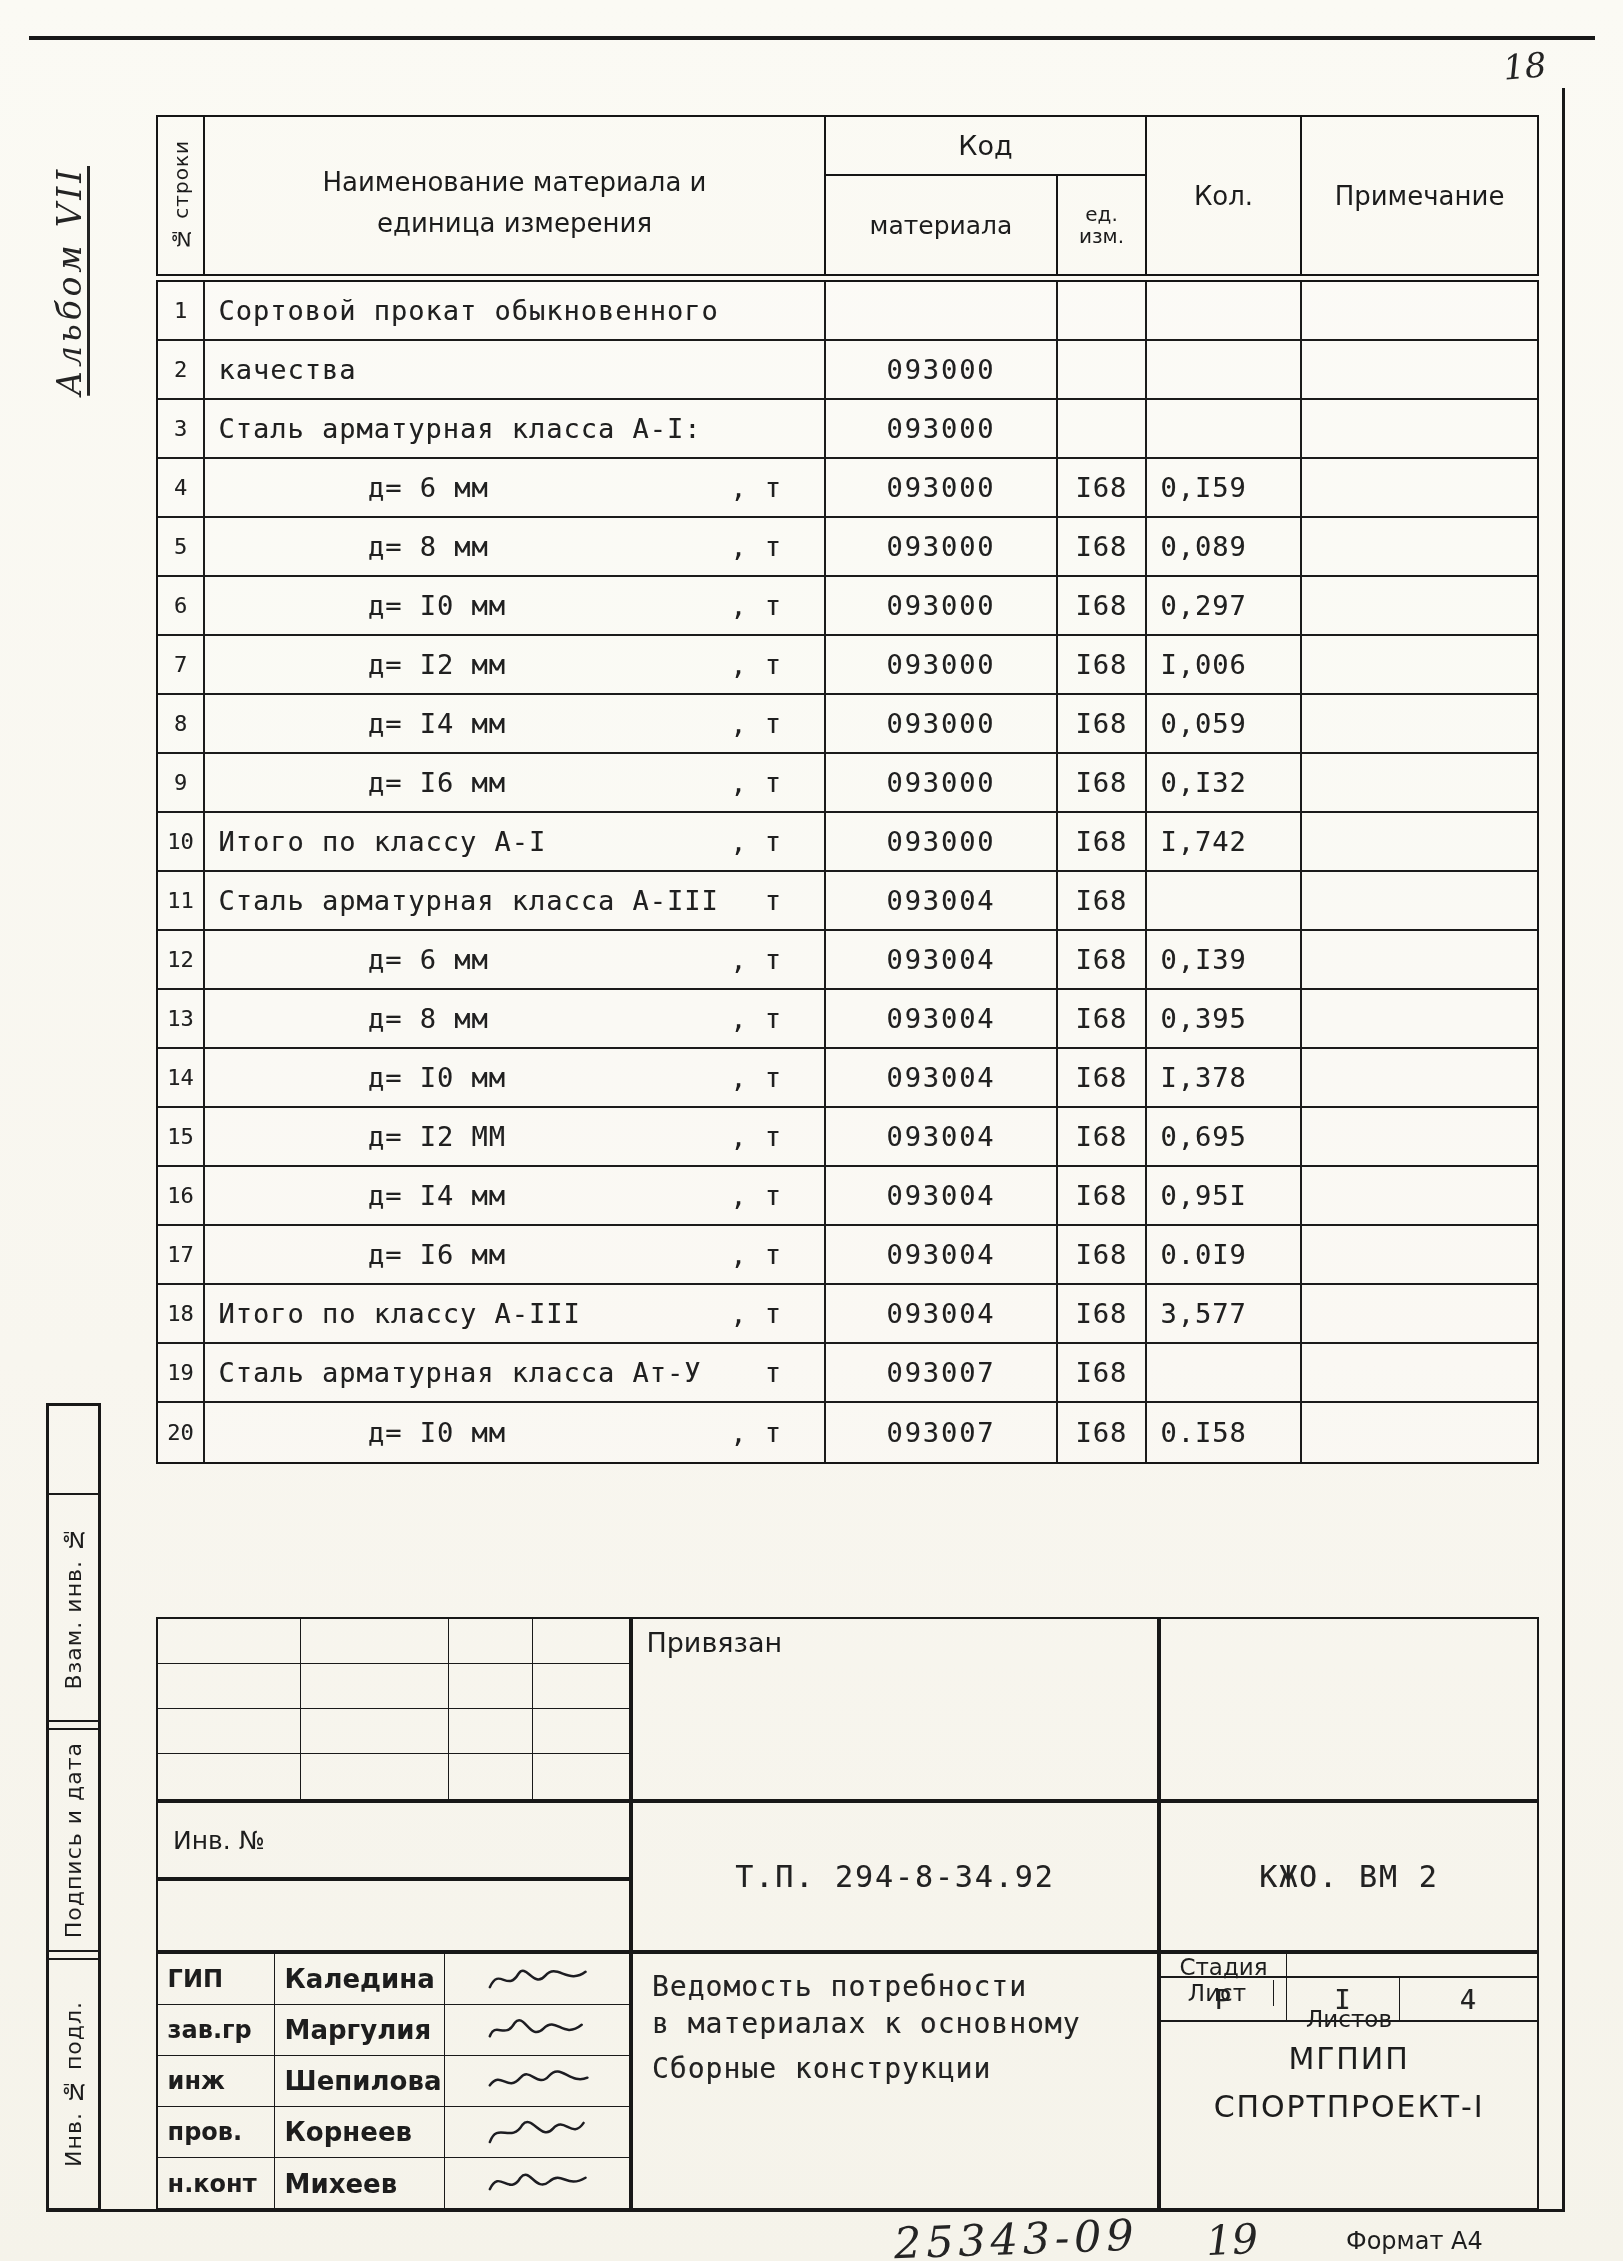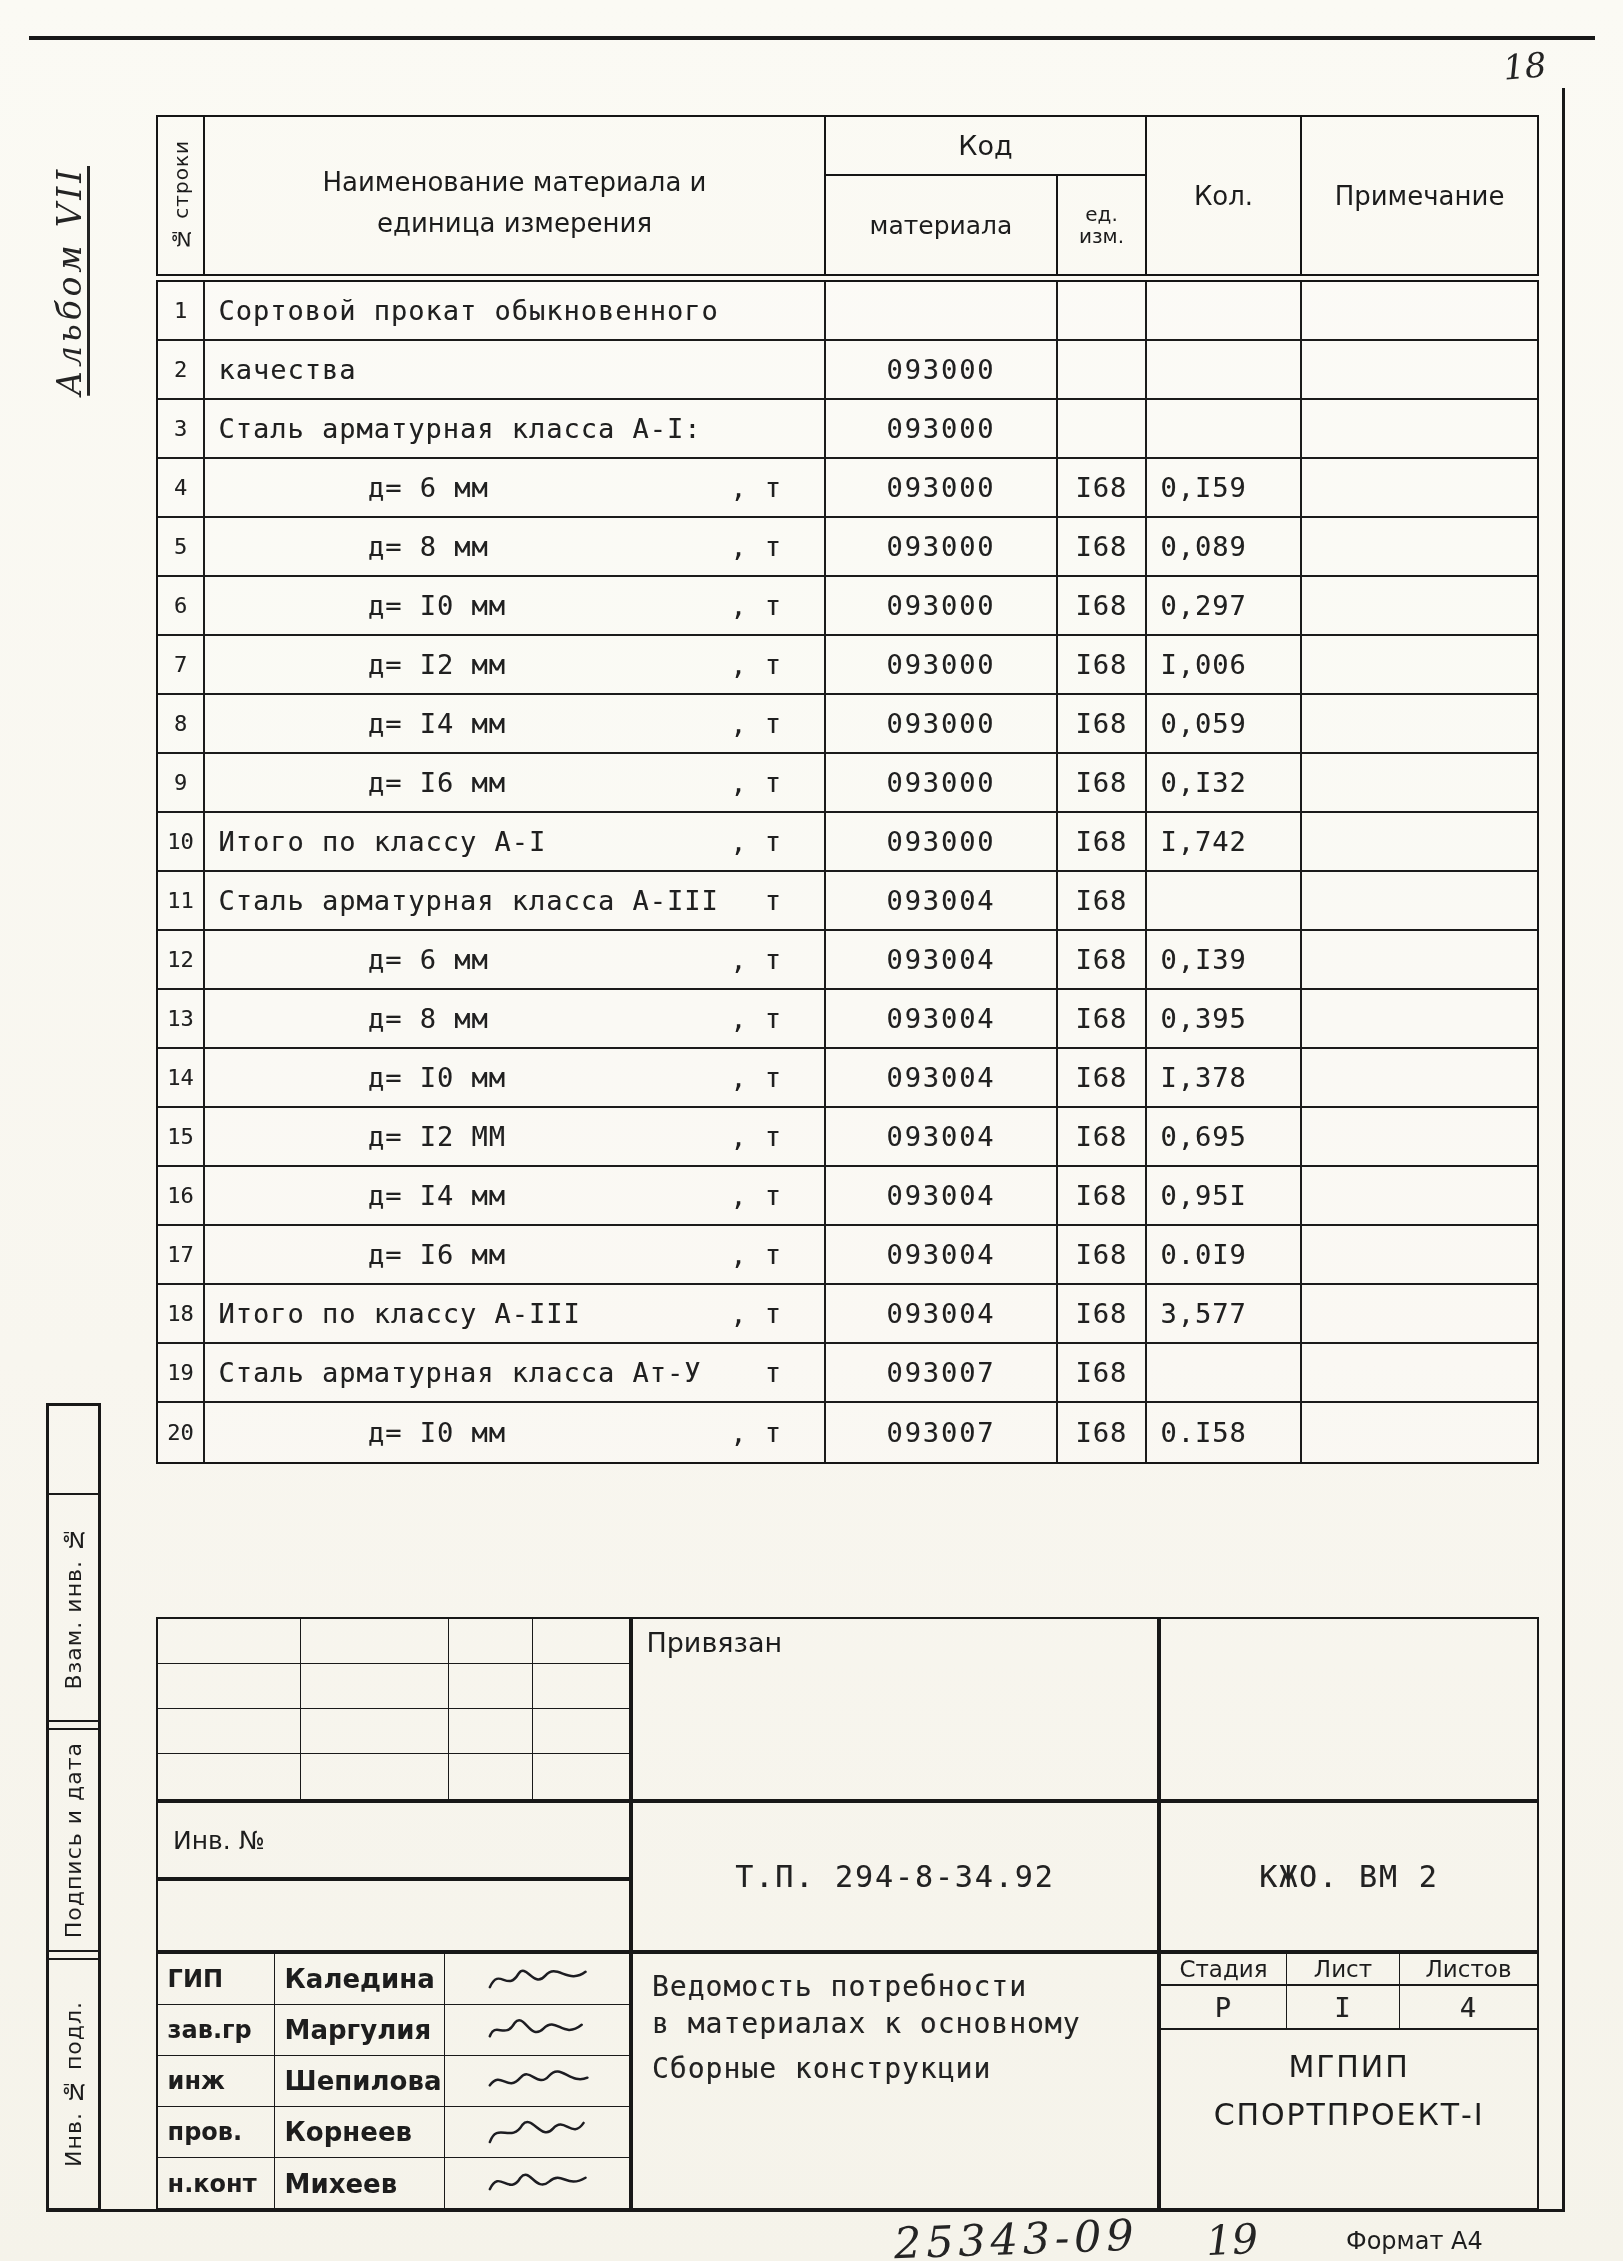--- a/index.html
+++ b/index.html
@@ -437,21 +437,21 @@
       </div>
     </div>
 
   <div id="desc-box" class="tb-box typed" style="left:631px;top:1952px;width:528px;height:258px;border-width:2.9px;">
     <div class="dline">Ведомость потребности</div>
     <div class="dline">в материалах к основному</div>
     <div class="subtitle">Сборные конструкции</div>
   </div>
 
   <div class="tb-box" style="left:1159px;top:1952px;width:380px;height:258px;border-width:2.9px;">
-    <div class="stage-row" style="height:32px;">
+    <div class="stage-row" style="height:24px;flex-direction:column;">
       <div class="scell w1 draft" style="font-size:23px;">Стадия</div>
       <div class="scell w2 draft" style="font-size:23px;">Лист</div>
       <div class="scell w3 draft" style="font-size:23px;">Листов</div>
     </div>
     <div class="stage-row" style="height:44px;">
       <div class="scell w1 typed" style="font-size:27px;">Р</div>
       <div class="scell w2 typed" style="font-size:27px;">I</div>
       <div class="scell w3 typed" style="font-size:27px;">4</div>
     </div>
     <div id="org-area">

